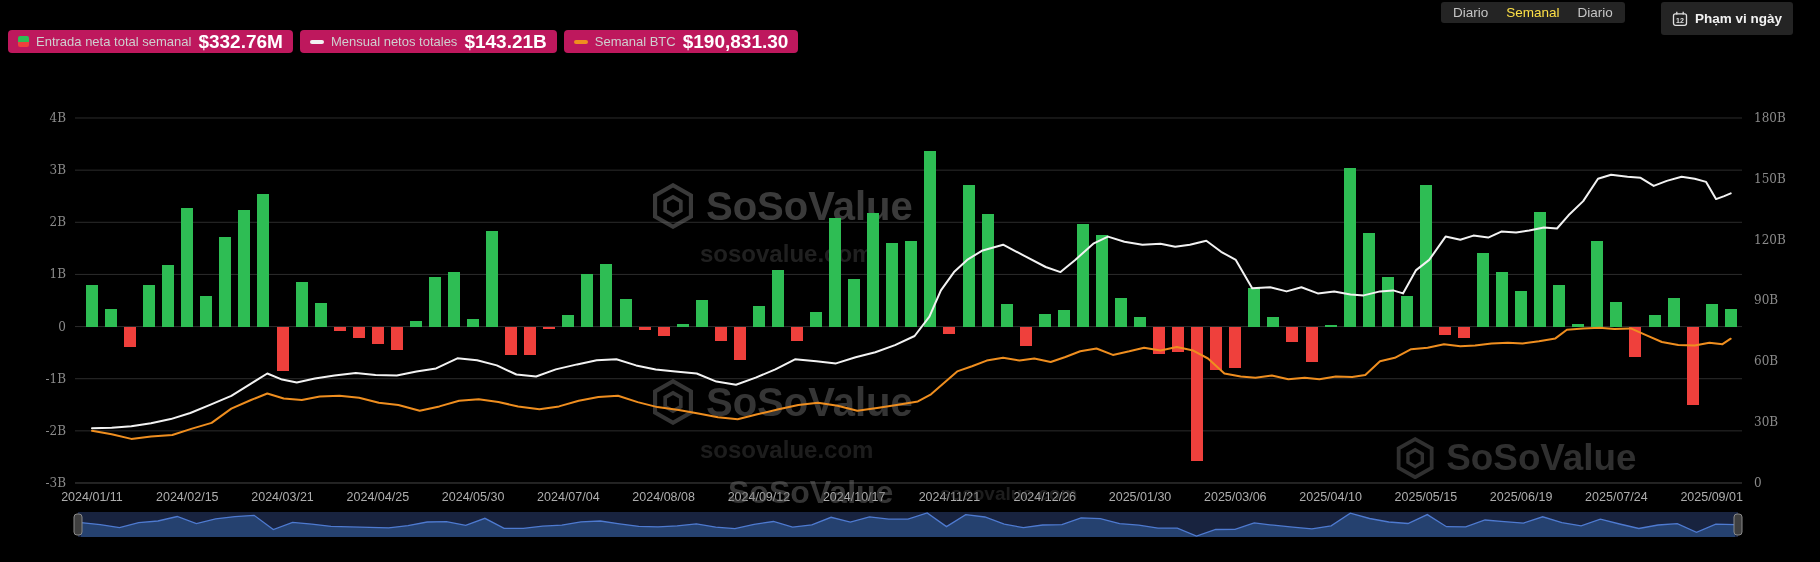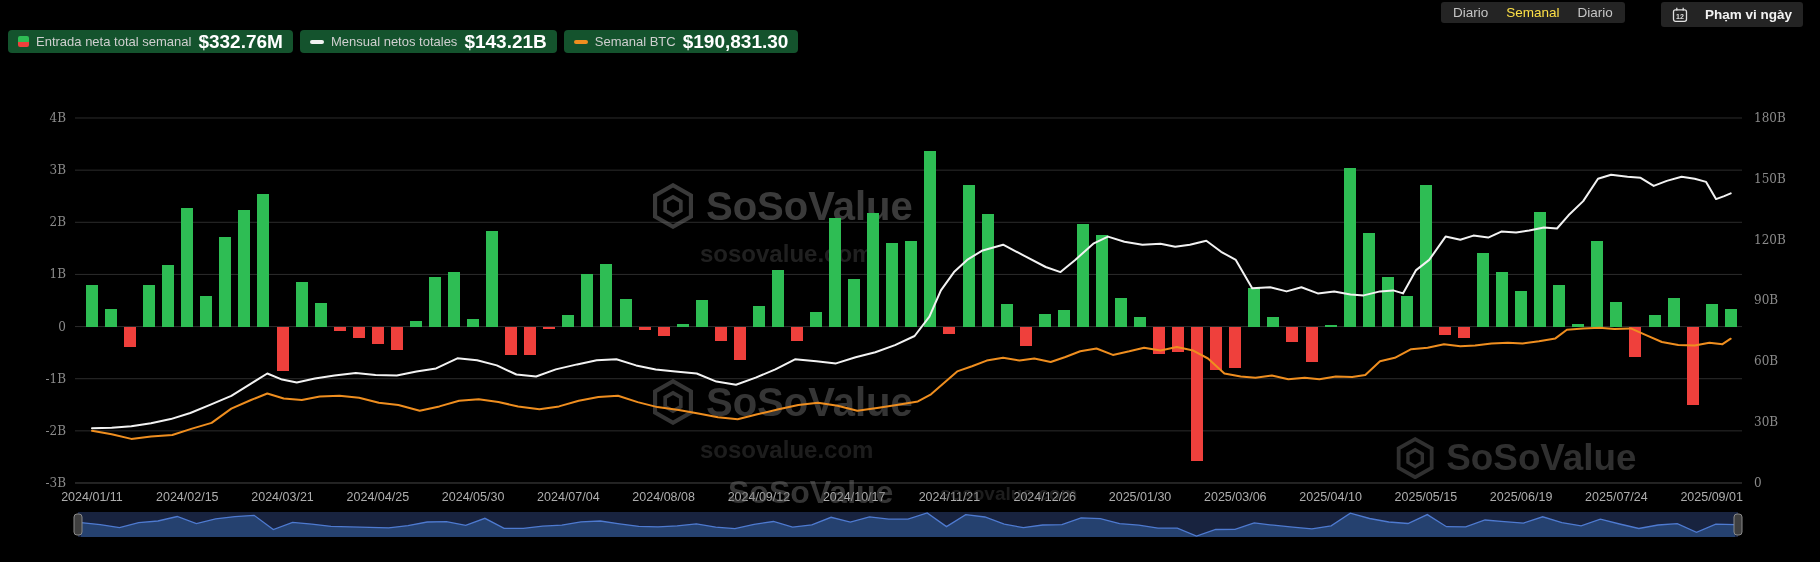--- a/index.html
+++ b/index.html
@@ -6,32 +6,32 @@
   .stage{position:relative;width:1820px;height:562px;background:#000;overflow:hidden;
          font-family:"Liberation Sans",sans-serif;}
   .layer{position:absolute;left:0;top:0;}
   #grid-layer{z-index:1;}
   #wm-layer{z-index:2;}
   #series-layer{z-index:3;}
   #nav-layer{z-index:3;}
 
   .legend{position:absolute;left:8px;top:30px;display:flex;gap:7px;z-index:5;}
   .pill{display:flex;align-items:center;gap:7px;height:23px;padding:0 10px;
-        background:#14532d;border-radius:4px;cursor:pointer;}
+        background:#be185d;border-radius:4px;cursor:pointer;}
   .lbl{color:#cfcfcf;font-size:13px;white-space:nowrap;}
   .val{color:#ffffff;font-size:19px;font-weight:700;white-space:nowrap;}
   .ic-bar{width:11px;height:11px;display:flex;flex-direction:column;border-radius:2px;overflow:hidden;}
   .ic-bar i{flex:1;}
   .ic-line{width:14px;height:4px;border-radius:2px;}
 
   .tabs{position:absolute;left:1441px;top:2px;height:21px;display:flex;align-items:center;
         gap:18px;padding:0 12px;background:#242424;border-radius:3px;z-index:5;}
   .tab{font-size:13.5px;color:#c6c6c6;cursor:pointer;white-space:nowrap;}
-  .range-btn{position:absolute;left:1661px;top:2px;height:25px;display:flex;align-items:center;
-        gap:17px;padding:0 11px;background:#242424;border-radius:3px;color:#f2f2f2;
+  .range-btn{position:absolute;left:1661px;top:2px;height:33px;display:flex;align-items:center;
+        gap:7px;padding:0 11px;background:#242424;border-radius:3px;color:#f2f2f2;
         font-weight:700;font-size:13.5px;z-index:5;cursor:pointer;white-space:nowrap;}
 
   .wm{position:absolute;display:flex;align-items:center;gap:10px;font-weight:700;
       color:#6a6a6a;pointer-events:none;white-space:nowrap;}
   .wm-sub{position:absolute;font-weight:700;color:#4a4a4a;pointer-events:none;white-space:nowrap;}
 </style>
 </head>
 <body>
 
 <div class="stage">

